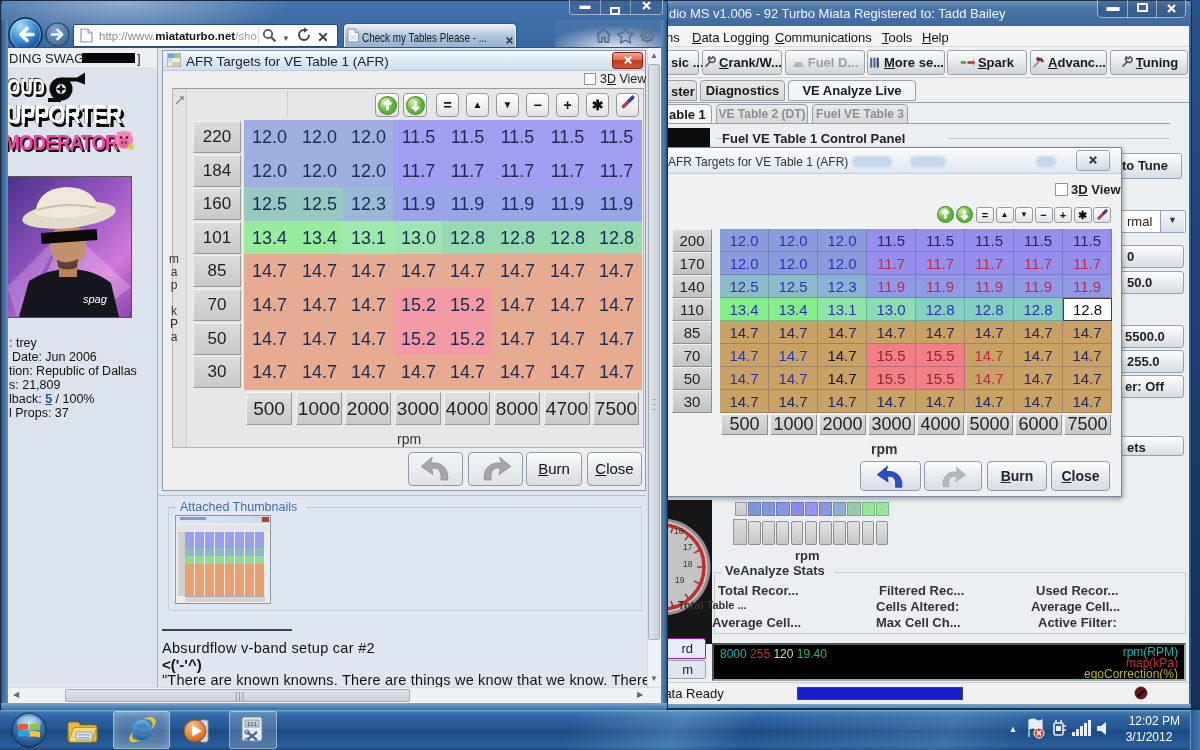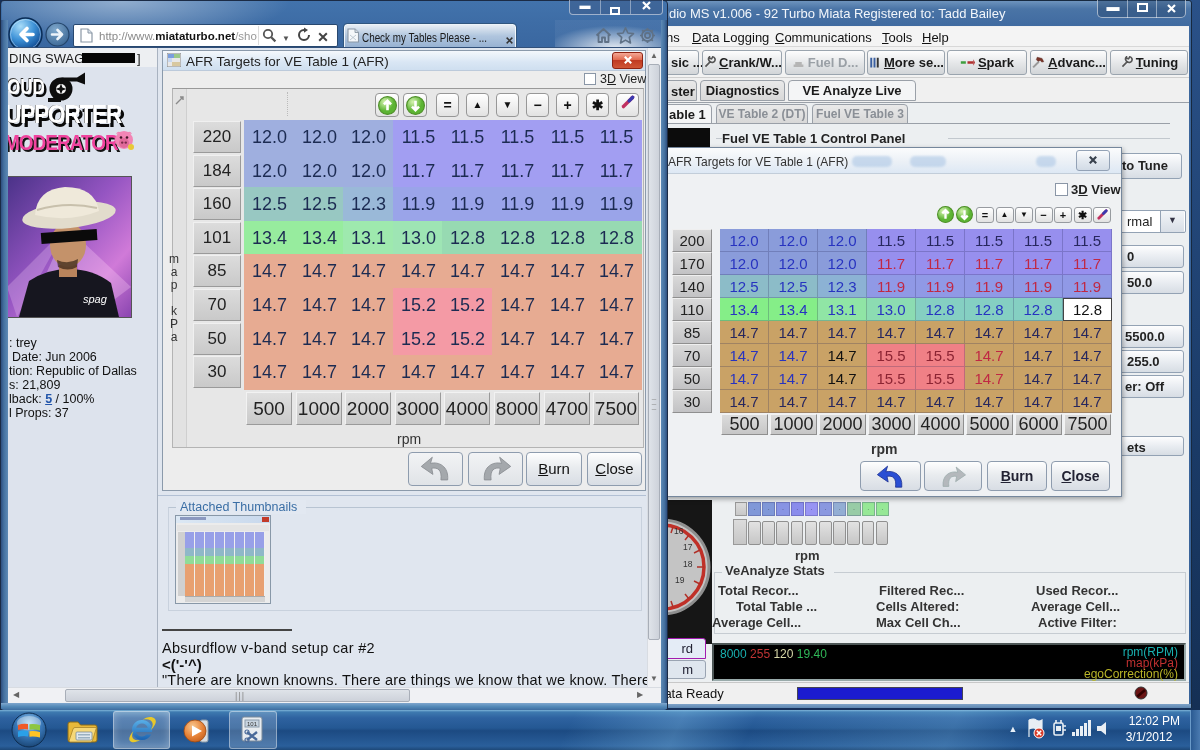--- a/index.html
+++ b/index.html
@@ -112,21 +112,21 @@
 <div style="position:absolute;left:833.2px;top:521px;width:12.5px;height:24px;background:linear-gradient(180deg,#e2e2e2,#c6c6c6);border:1px solid #909090;border-radius:2px;"></div>
 <div style="position:absolute;left:847.4px;top:521px;width:12.5px;height:24px;background:linear-gradient(180deg,#e2e2e2,#c6c6c6);border:1px solid #909090;border-radius:2px;"></div>
 <div style="position:absolute;left:861.6px;top:521px;width:12.5px;height:24px;background:linear-gradient(180deg,#e2e2e2,#c6c6c6);border:1px solid #909090;border-radius:2px;"></div>
 <div style="position:absolute;left:875.8px;top:521px;width:12.5px;height:24px;background:linear-gradient(180deg,#e2e2e2,#c6c6c6);border:1px solid #909090;border-radius:2px;"></div>
 <div style="position:absolute;left:795px;top:548px;width:40px;height:15px;font-size:13px;font-weight:bold;color:#333;">rpm</div>
 <div style="position:absolute;left:714px;top:572px;width:472px;height:62px;border:1px solid #c6ccd2;"></div>
 <div style="position:absolute;left:722px;top:563px;width:112px;height:15px;background:#eceff1;font-size:13px;font-weight:bold;color:#333;padding:0 3px;">VeAnalyze Stats</div>
 <div style="position:absolute;left:718px;top:583px;width:150px;height:14px;font-size:13px;font-weight:bold;color:#333;white-space:nowrap;">Total Recor...</div>
 <div style="position:absolute;left:879px;top:583px;width:150px;height:14px;font-size:13px;font-weight:bold;color:#333;white-space:nowrap;">Filtered Rec...</div>
 <div style="position:absolute;left:1036px;top:583px;width:150px;height:14px;font-size:13px;font-weight:bold;color:#333;white-space:nowrap;">Used Recor...</div>
-<div style="position:absolute;left:736px;top:599px;width:150px;height:14px;font-size:13px;font-weight:bold;color:#333;white-space:nowrap;">Total Table ...</div>
+<div style="position:absolute;left:678px;top:599px;width:150px;height:14px;font-size:11px;font-weight:bold;color:#333;white-space:nowrap;">Total Table ...</div>
 <div style="position:absolute;left:876px;top:599px;width:150px;height:14px;font-size:13px;font-weight:bold;color:#333;white-space:nowrap;">Cells Altered:</div>
 <div style="position:absolute;left:1031px;top:599px;width:150px;height:14px;font-size:13px;font-weight:bold;color:#333;white-space:nowrap;">Average Cell...</div>
 <div style="position:absolute;left:712px;top:615px;width:150px;height:14px;font-size:13px;font-weight:bold;color:#333;white-space:nowrap;">Average Cell...</div>
 <div style="position:absolute;left:876px;top:615px;width:150px;height:14px;font-size:13px;font-weight:bold;color:#333;white-space:nowrap;">Max Cell Ch...</div>
 <div style="position:absolute;left:1038px;top:615px;width:150px;height:14px;font-size:13px;font-weight:bold;color:#333;white-space:nowrap;">Active Filter:</div>
 <div style="position:absolute;left:712px;top:643px;width:474px;height:38px;background:#000;border:2px inset #9aa;"></div>
 <div style="position:absolute;left:720px;top:647px;width:200px;height:12px;font-size:12px;white-space:nowrap;"><span style="color:#18b0b0;">8000</span> <span style="color:#c03434;">255</span> <span style="color:#d8d8a8;">120</span> <span style="color:#30b858;">19.40</span></div>
 <div style="position:absolute;left:960px;top:645px;width:218px;height:12px;font-size:12px;color:#18b0b0;text-align:right;">rpm(RPM)</div>
 <div style="position:absolute;left:960px;top:656px;width:218px;height:12px;font-size:12px;color:#c03030;text-align:right;">map(kPa)</div>
 <div style="position:absolute;left:960px;top:667px;width:218px;height:12px;font-size:12px;color:#b8b428;text-align:right;">egoCorrection(%)</div>

